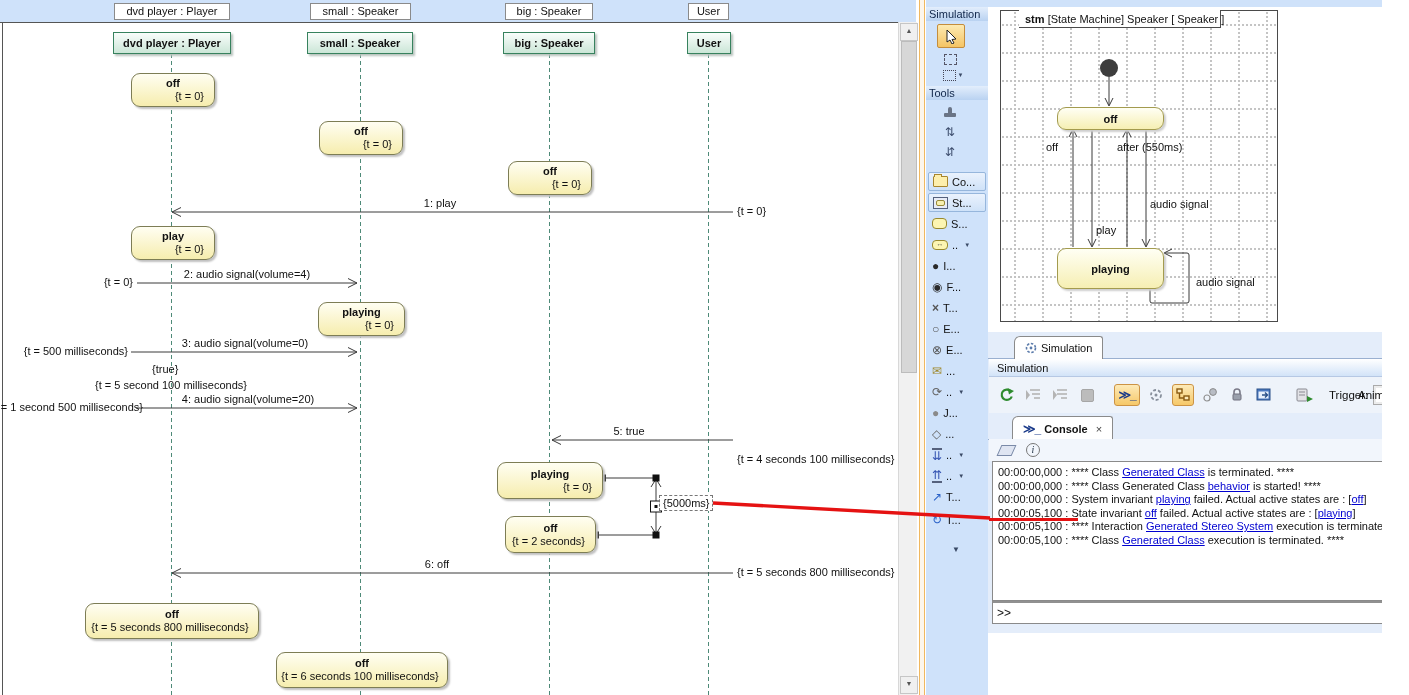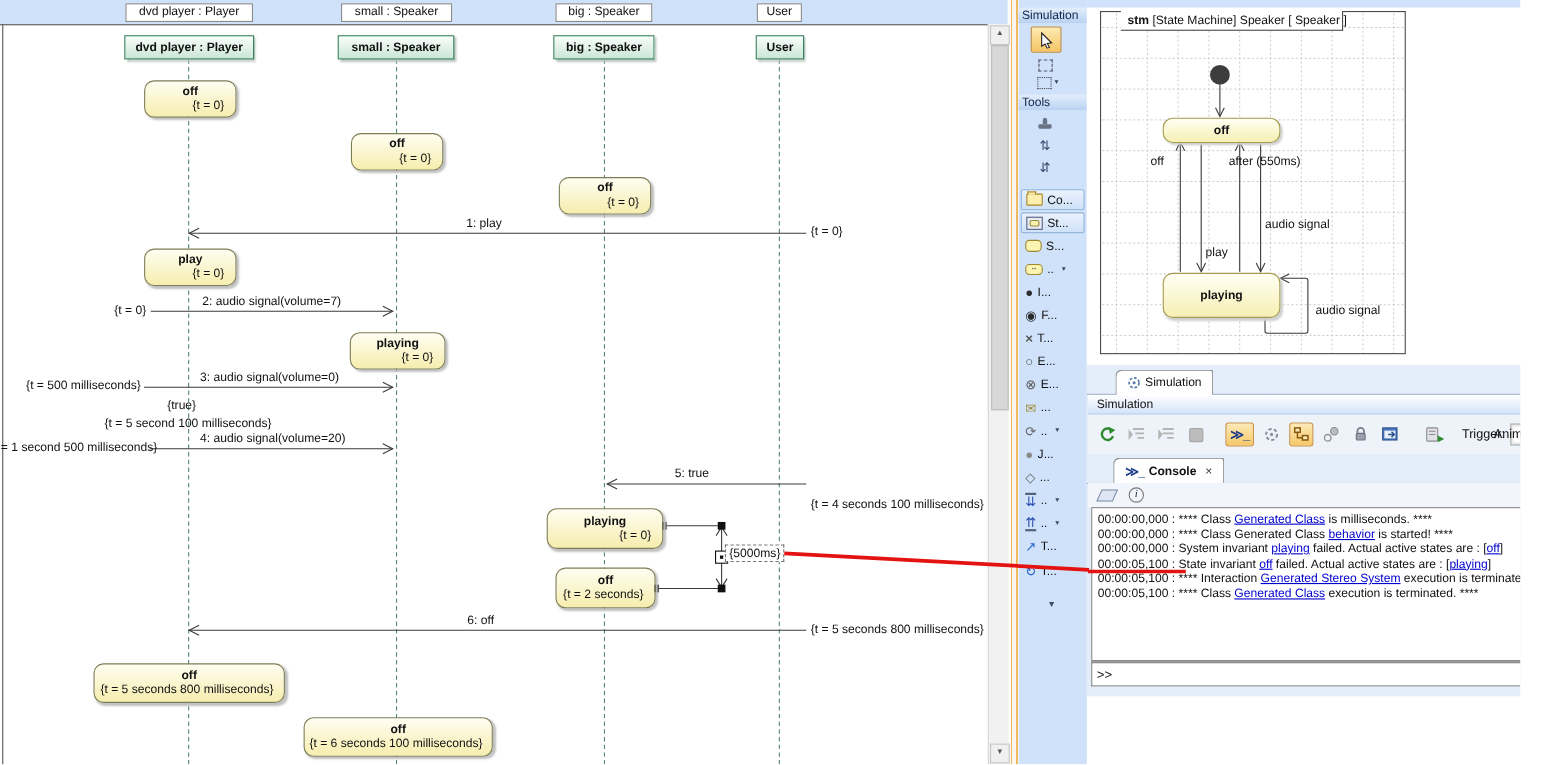--- a/index.html
+++ b/index.html
@@ -186,21 +186,21 @@
     <div class="nm">off</div>
       <div class="tc">{t = 5 seconds 800 milliseconds}</div>
   </div>
   <div class="inv wide" style="left:276px;top:652px;width:170px;height:32px;">
     <div class="nm">off</div>
       <div class="tc">{t = 6 seconds 100 milliseconds}</div>
   </div>
 
   <div class="mlabel" style="left:440px;top:197px;">1: play</div>
   <div class="tlabel" style="left:737px;top:205px;">{t = 0}</div>
-  <div class="mlabel" style="left:247px;top:268px;">2: audio signal(volume=7)</div>
+  <div class="mlabel" style="left:247px;top:268px;">2: audio signal(volume=4)</div>
   <div class="tlabel ra" style="left:63px;top:276px;width:70px;">{t = 0}</div>
   <div class="mlabel" style="left:245px;top:337px;">3: audio signal(volume=0)</div>
   <div class="tlabel ra" style="left:5px;top:345px;width:123px;">{t = 500 milliseconds}</div>
   <div class="tlabel" style="left:152px;top:363px;">{true}</div>
   <div class="tlabel" style="left:95px;top:379px;">{t = 5 second 100 milliseconds}</div>
   <div class="mlabel" style="left:248px;top:393px;">4: audio signal(volume=20)</div>
   <div class="tlabel ra" style="left:-9px;top:401px;width:142px;">{t = 1 second 500 milliseconds}</div>
   <div class="mlabel" style="left:629px;top:425px;">5: true</div>
   <div class="tlabel" style="left:737px;top:433px;margin-top:20px;">{t = 4 seconds 100 milliseconds}</div>
   <div class="mlabel" style="left:437px;top:558px;">6: off</div>
@@ -451,21 +451,21 @@
     <span>Console</span>
     <span style="font-weight:normal;color:#444;margin-left:4px;">×</span>
   </div>
 
   <div id="console-minibar">
     <span class="ic-eraser"></span>
     <span class="circle-i">i</span>
   </div>
 
   <div id="console-box">
-    <div class="cline"><span>00:00:00,000 : **** Class </span><span class="lk">Generated Class</span><span> is milliseconds. ****</span></div>
+    <div class="cline"><span>00:00:00,000 : **** Class </span><span class="lk">Generated Class</span><span> is terminated. ****</span></div>
     <div class="cline"><span>00:00:00,000 : **** Class Generated Class </span><span class="lk">behavior</span><span> is started! ****</span></div>
     <div class="cline"><span>00:00:00,000 : System invariant </span><span class="lk">playing</span><span> failed. Actual active states are : [</span><span class="lk">off</span><span>]</span></div>
     <div class="cline"><span>00:00:05,100</span><span> : State invariant </span><span class="lk">off</span><span> failed. Actual active states are : [</span><span class="lk">playing</span><span>]</span></div>
     <div class="cline"><span>00:00:05,100 : **** Interaction </span><span class="lk">Generated Stereo System</span><span> execution is terminated. ****</span></div>
     <div class="cline"><span>00:00:05,100 : **** Class </span><span class="lk">Generated Class</span><span> execution is terminated. ****</span></div>
   </div>
 
   <div id="console-input"><span>&gt;&gt;</span></div>
 
   <svg class="ovl" style="left:0;top:0;z-index:50;" width="1409" height="695">

